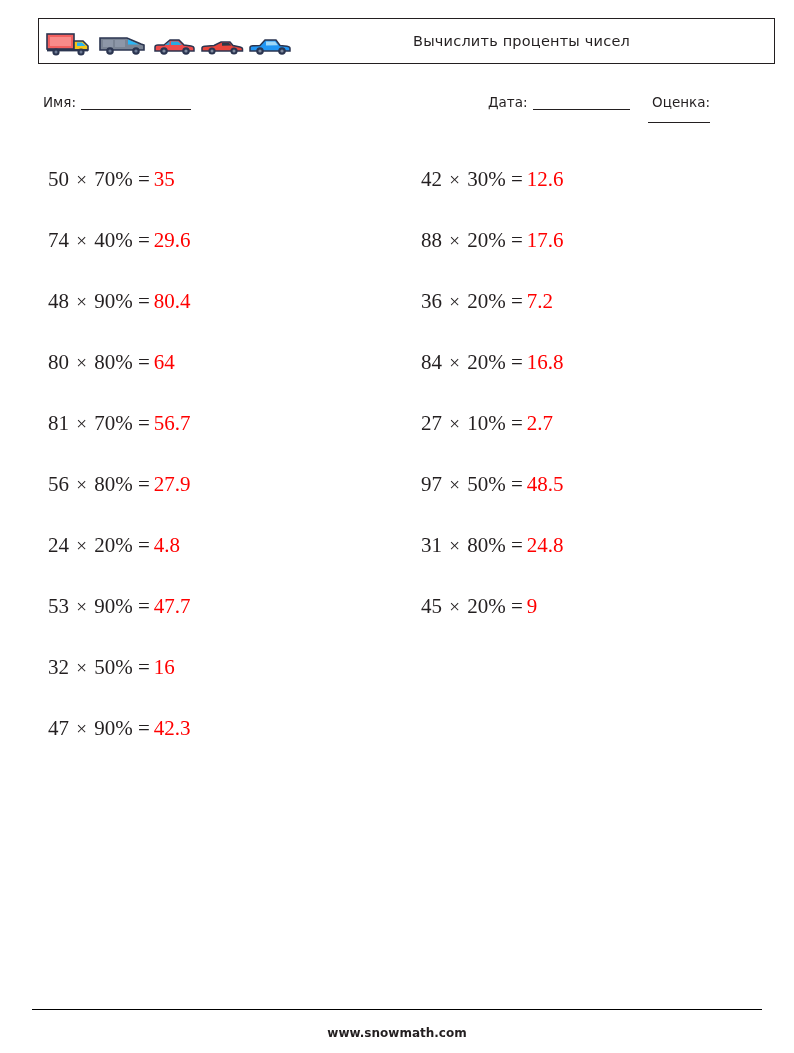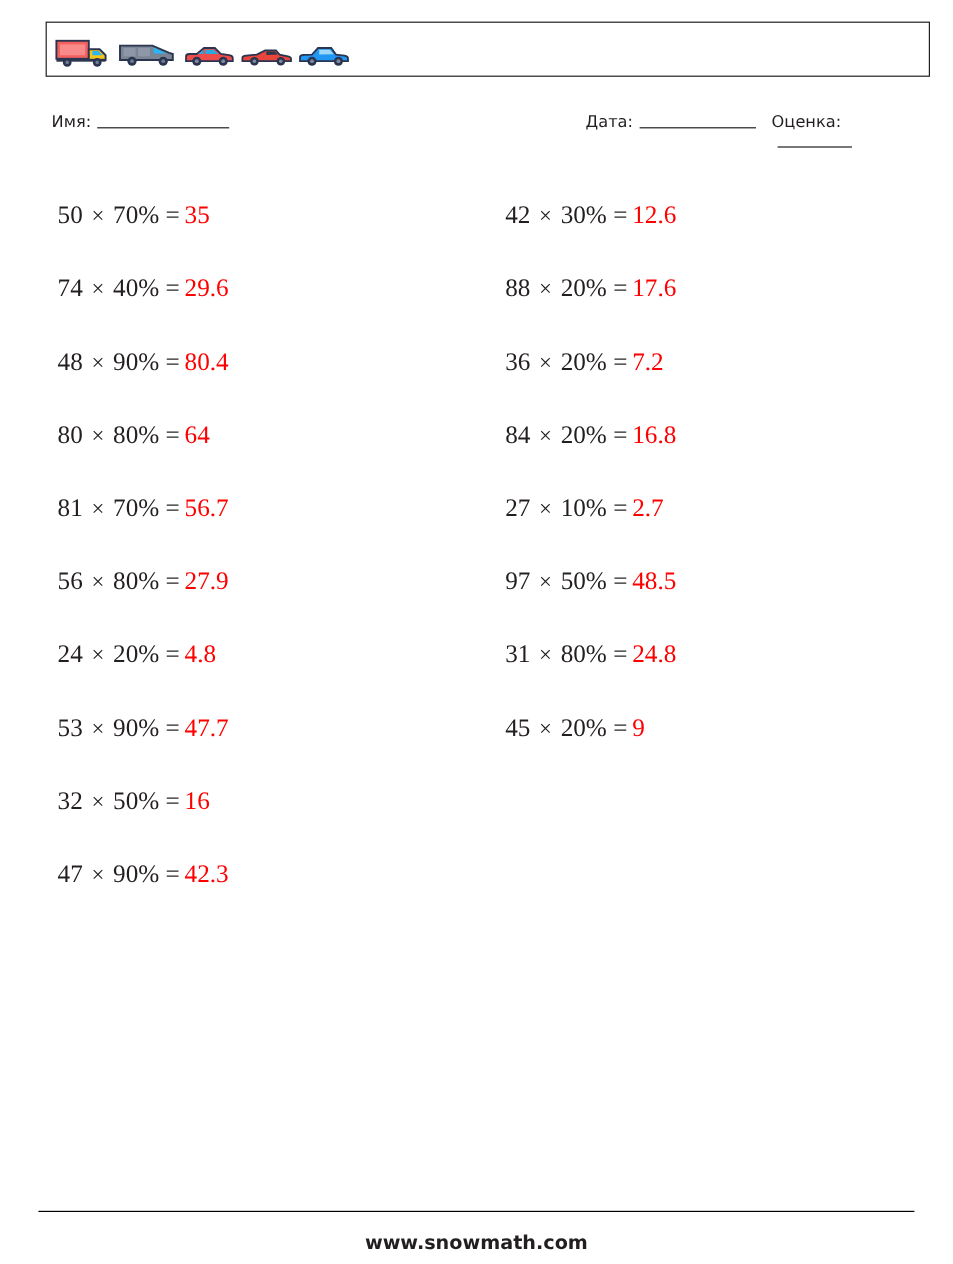--- a/index.html
+++ b/index.html
@@ -62,21 +62,21 @@
   .info-row {
     position: absolute;
     left: 38px;
     top: 92px;
     width: 737px;
     height: 24px;
     font-family: "DejaVu Sans", "Liberation Sans", sans-serif;
     font-size: 13.5px;
     color: #231f20;
   }
-  .field { position: absolute; white-space: nowrap; display: flex; align-items: flex-start; }
+  .field { position: absolute; white-space: nowrap; display: flex; align-items: flex-end; }
   .field-name  { left: 5px;   top: 2px; }
   .field-date  { left: 450px; top: 2px; }
   .field-score { left: 605px; top: 2px; flex-direction: column; }
   .blank {
     display: inline-block;
     border-bottom: 1.3px solid #231f20;
     margin-left: 5px;
     height: 12px;
   }
   .blank-name  { width: 110px; }
@@ -118,21 +118,21 @@
     width: 730px;
     border-top: 1.6px solid #000000;
   }
   .footer-text {
     position: absolute;
     left: 0;
     right: 0;
     top: 1026px;
     text-align: center;
     font-family: "DejaVu Sans", "Liberation Sans", sans-serif;
-    font-size: 16px;
+    font-size: 12px;
     font-weight: bold;
     color: #231f20;
   }
 </style>
 </head>
 <body>
 
 <div class="header-box">
   <div class="header-inner">
 
@@ -184,20 +184,21 @@
         <path d="M3 18 L3 14.5 C3 13.5 4 13 6 12.8 L13 12.5 L18 7 L29 7 L33 12.5 L40 13.3 C42 13.6 43 14.3 43 15.5 L43 18 Z" fill="#2196f3" stroke="#2b3550" stroke-width="1.5"></path>
         <path d="M19 8.5 L28 8.5 L31 12.2 L19 12.4 Z" fill="#9fd8f7"></path>
         <circle cx="13" cy="18" r="3.8" fill="#2b3550"></circle>
         <circle cx="13" cy="18" r="1.6" fill="#7f8a9e"></circle>
         <circle cx="35" cy="18" r="3.8" fill="#2b3550"></circle>
         <circle cx="35" cy="18" r="1.6" fill="#7f8a9e"></circle>
       </svg>
 
     </div>
 
+    <div class="header-title">Вычислить проценты чисел</div>
   </div>
 </div>
 
 <div class="info-row">
 
   <div class="field field-name">
     <span>Имя:</span>
     <span class="blank blank-name"></span>
   </div>
 

